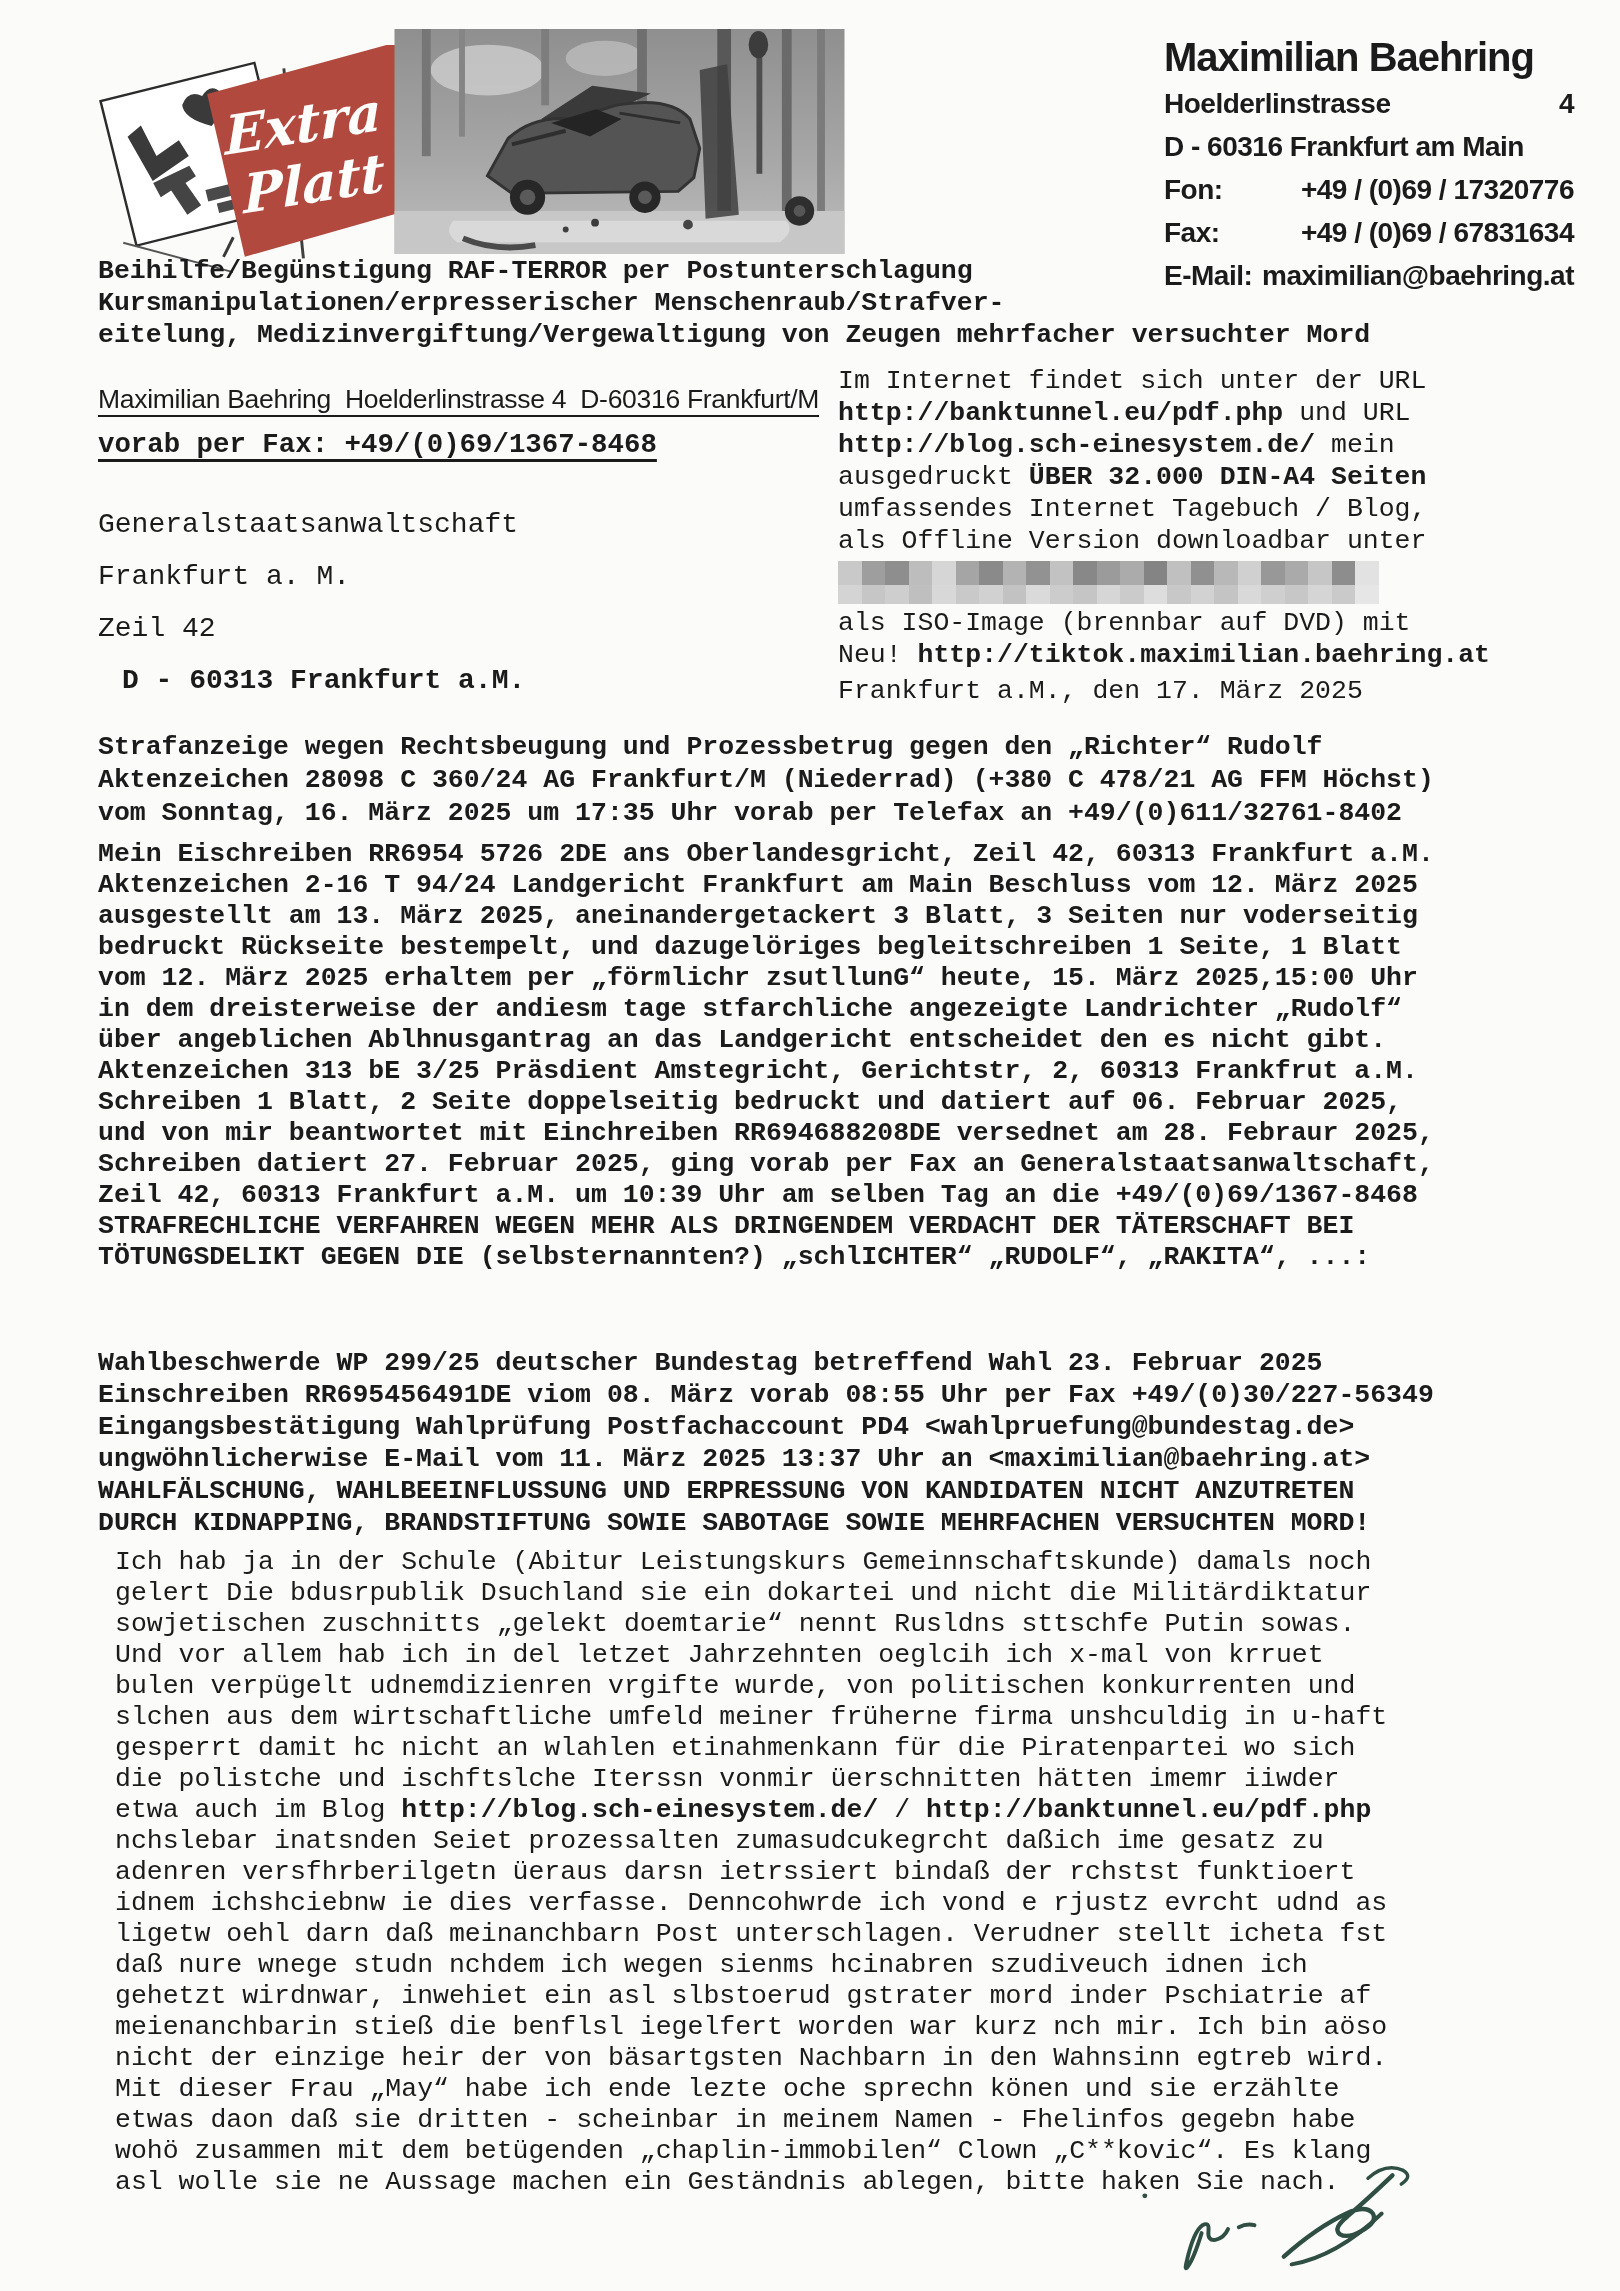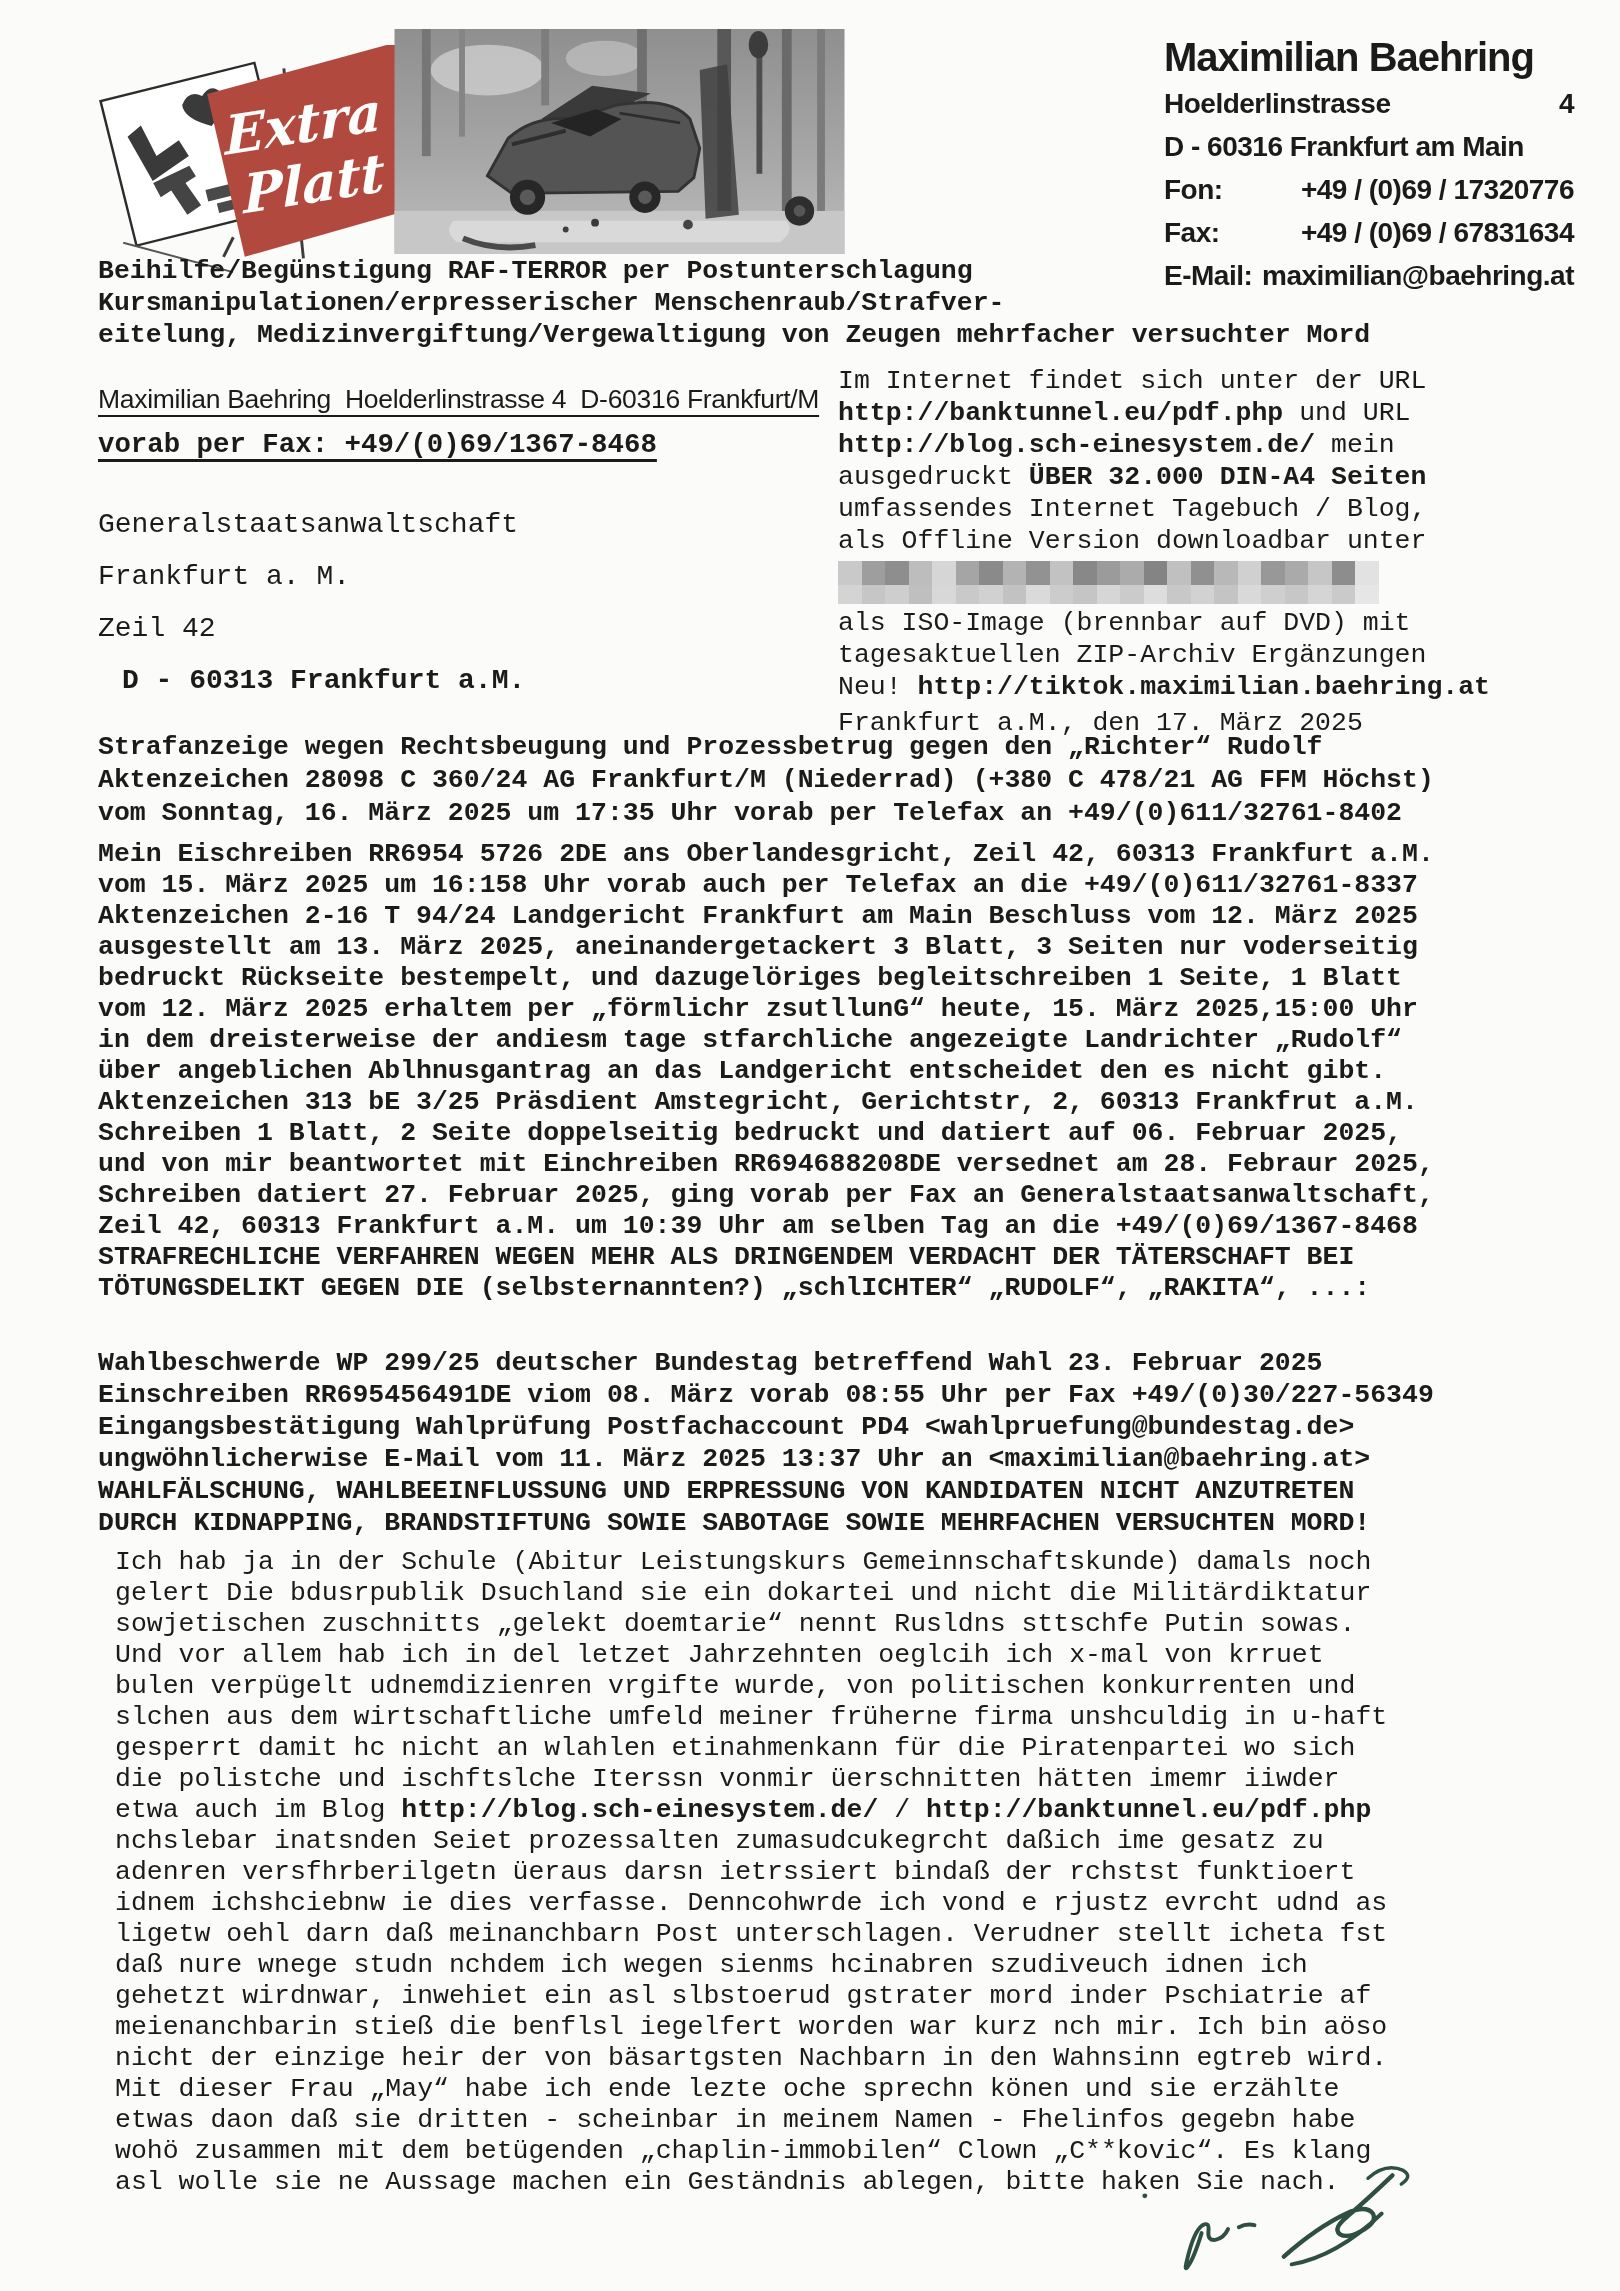--- a/index.html
+++ b/index.html
@@ -208,34 +208,32 @@
           <span style="background: rgb(217, 217, 217);"></span>
           <span style="background: rgb(207, 207, 207);"></span>
           <span style="background: rgb(199, 199, 199);"></span>
           <span style="background: rgb(213, 213, 213);"></span>
           <span style="background: rgb(202, 202, 202);"></span>
           <span style="background: rgb(230, 230, 230);"></span>
         </div>
       </div>
     <div>
         <div class="tline"><span>als ISO-Image (brennbar auf DVD) mit</span></div>
-        <div class="tline"><span>tagesaktuellen ZIP-Archiv Ergänzungen</span></div>
         <div class="tline"><span>Neu! </span><span class="link">http://tiktok.maximilian.baehring.at</span></div>
       </div>
     <div class="tline datefoot">Frankfurt a.M., den 17. März 2025</div>
   </div>
 
   <div class="abs para1 lh34">
       <div class="tline"><span class="bu">Strafanzeige wegen Rechtsbeugung und Prozessbetrug gegen den „Richter“ Rudolf</span></div>
       <div class="tline"><span class="bu">Aktenzeichen 28098 C 360/24 AG Frankfurt/M (Niederrad) (+380 C 478/21 AG FFM Höchst)</span></div>
       <div class="tline"><span class="bu">vom Sonntag, 16. März 2025 um 17:35 Uhr vorab per Telefax an +49/(0)611/32761-8402</span></div>
     </div>
   <div class="abs para2">
       <div class="tline"><span class="bu">Mein Eischreiben RR6954 5726 2DE ans Oberlandesgricht, Zeil 42, 60313 Frankfurt a.M.</span></div>
-      <div class="tline"><span class="bu">vom 15. März 2025 um 16:158 Uhr vorab auch per Telefax an die +49/(0)611/32761-8337</span></div>
       <div class="tline"><span class="bu">Aktenzeichen 2-16 T 94/24 Landgericht Frankfurt am Main Beschluss vom 12. März 2025</span></div>
       <div class="tline"><span class="bu">ausgestellt am 13. März 2025, aneinandergetackert 3 Blatt, 3 Seiten nur voderseitig</span></div>
       <div class="tline"><span class="bu">bedruckt Rückseite bestempelt, und dazugelöriges begleitschreiben 1 Seite, 1 Blatt</span></div>
       <div class="tline"><span class="bu">vom 12. März 2025 erhaltem per „förmlichr zsutllunG“ heute, 15. März 2025,15:00 Uhr</span></div>
       <div class="tline"><span class="bu">in dem dreisterweise der andiesm tage stfarchliche angezeigte Landrichter „Rudolf“</span></div>
       <div class="tline"><span class="bu">über angeblichen Ablhnusgantrag an das Landgericht entscheidet den es nicht gibt.</span></div>
       <div class="tline"><span class="bu">Aktenzeichen 313 bE 3/25 Präsdient Amstegricht, Gerichtstr, 2, 60313 Frankfrut a.M.</span></div>
       <div class="tline"><span class="bu">Schreiben 1 Blatt, 2 Seite doppelseitig bedruckt und datiert auf 06. Februar 2025,</span></div>
       <div class="tline"><span class="bu">und von mir beantwortet mit Einchreiben RR694688208DE versednet am 28. Febraur 2025,</span></div>
       <div class="tline"><span class="bu">Schreiben datiert 27. Februar 2025, ging vorab per Fax an Generalstaatsanwaltschaft,</span></div>

